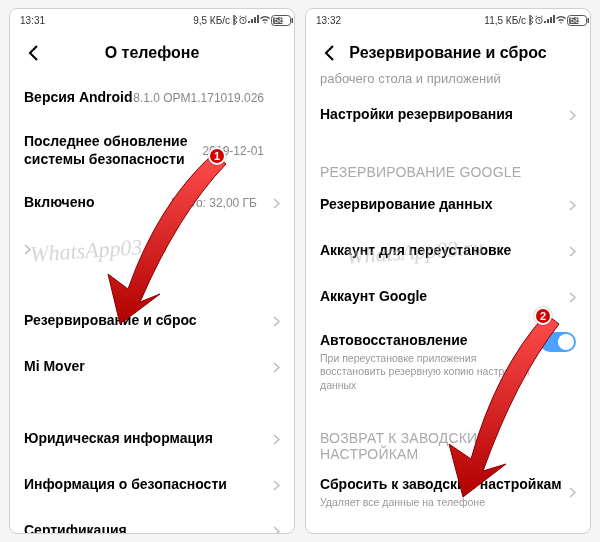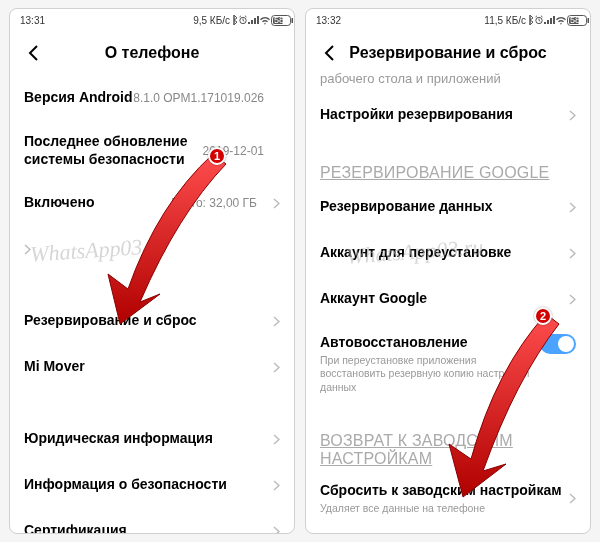--- a/index.html
+++ b/index.html
@@ -27,21 +27,21 @@
   }
   .statusbar {
     height: 22px;
     display: flex;
     align-items: center;
     justify-content: space-between;
     padding: 0 10px;
     font-size: 10px;
     color: #333;
   }
-  .statusbar .right { display: flex; align-items: center; gap: 0; }
+  .statusbar .right { display: flex; gap: 0; }
   .statusbar svg { display: block; }
   .header {
     height: 44px;
     display: flex;
     align-items: center;
     padding: 0 12px;
     position: relative;
   }
   .back { width: 22px; height: 22px; display: flex; align-items: center; justify-content: center; }
   .title {
@@ -69,25 +69,24 @@
   }
   .row .text-block { flex: 1; min-width: 0; }
   .row .label { font-size: 14px; color: #000; line-height: 1.25; font-weight: bold; }
   .row .sublabel { font-size: 10.5px; color: #999; line-height: 1.3; margin-top: 2px; }
   .row .value { font-size: 12px; color: #888; margin-right: 16px; white-space: nowrap; }
   .row .chevron svg { display: block; }
   .row + .row { border-top: none; }
   .gap { height: 18px; background: #fff; }
   .big-gap { height: 26px; background: #fff; }
   .section-header {
-    font-size: 16px;
+    font-size: 14px;
     color: #aaa;
     padding: 8px 14px 2px 14px;
     letter-spacing: 0.2px;
-    text-decoration: underline;
   }
   .toggle {
     width: 36px; height: 20px;
     border-radius: 10px;
     background: #4aa3ff;
     position: relative;
     flex-shrink: 0;
   }
   .toggle::after {
     content: "";

